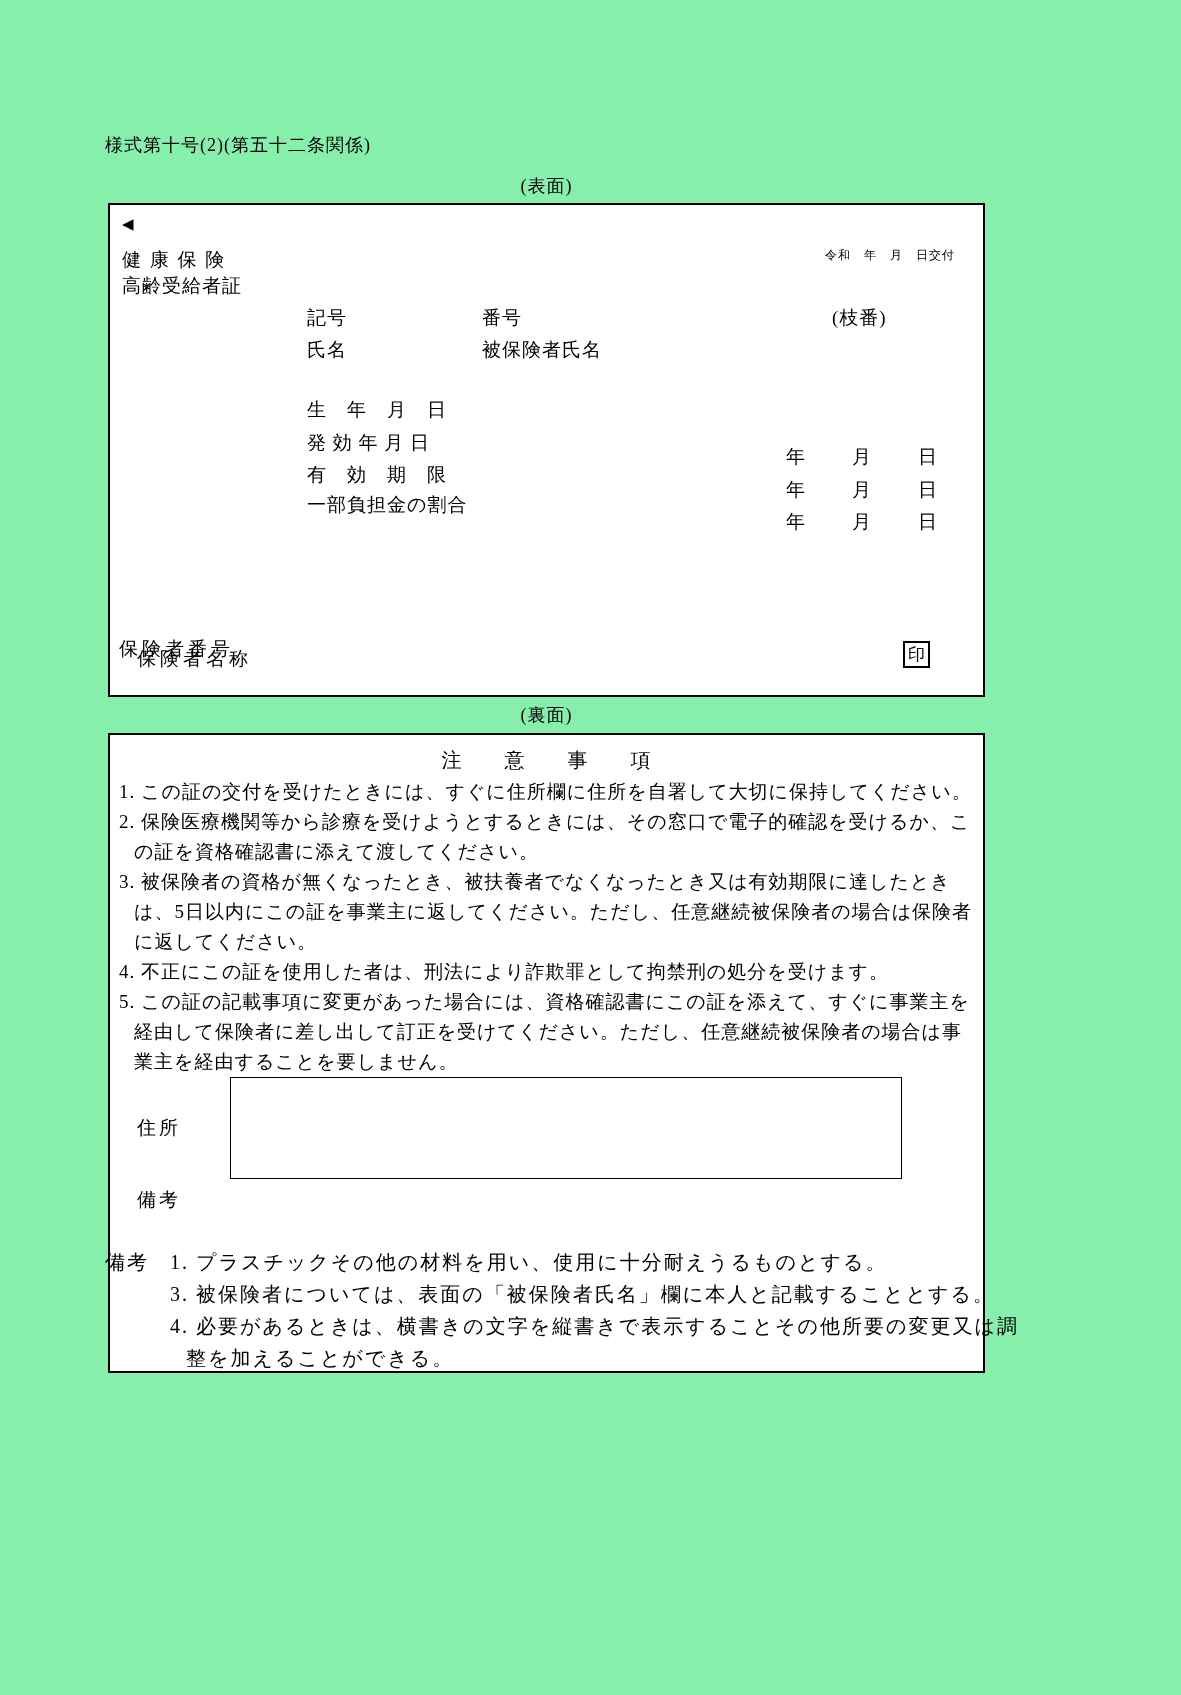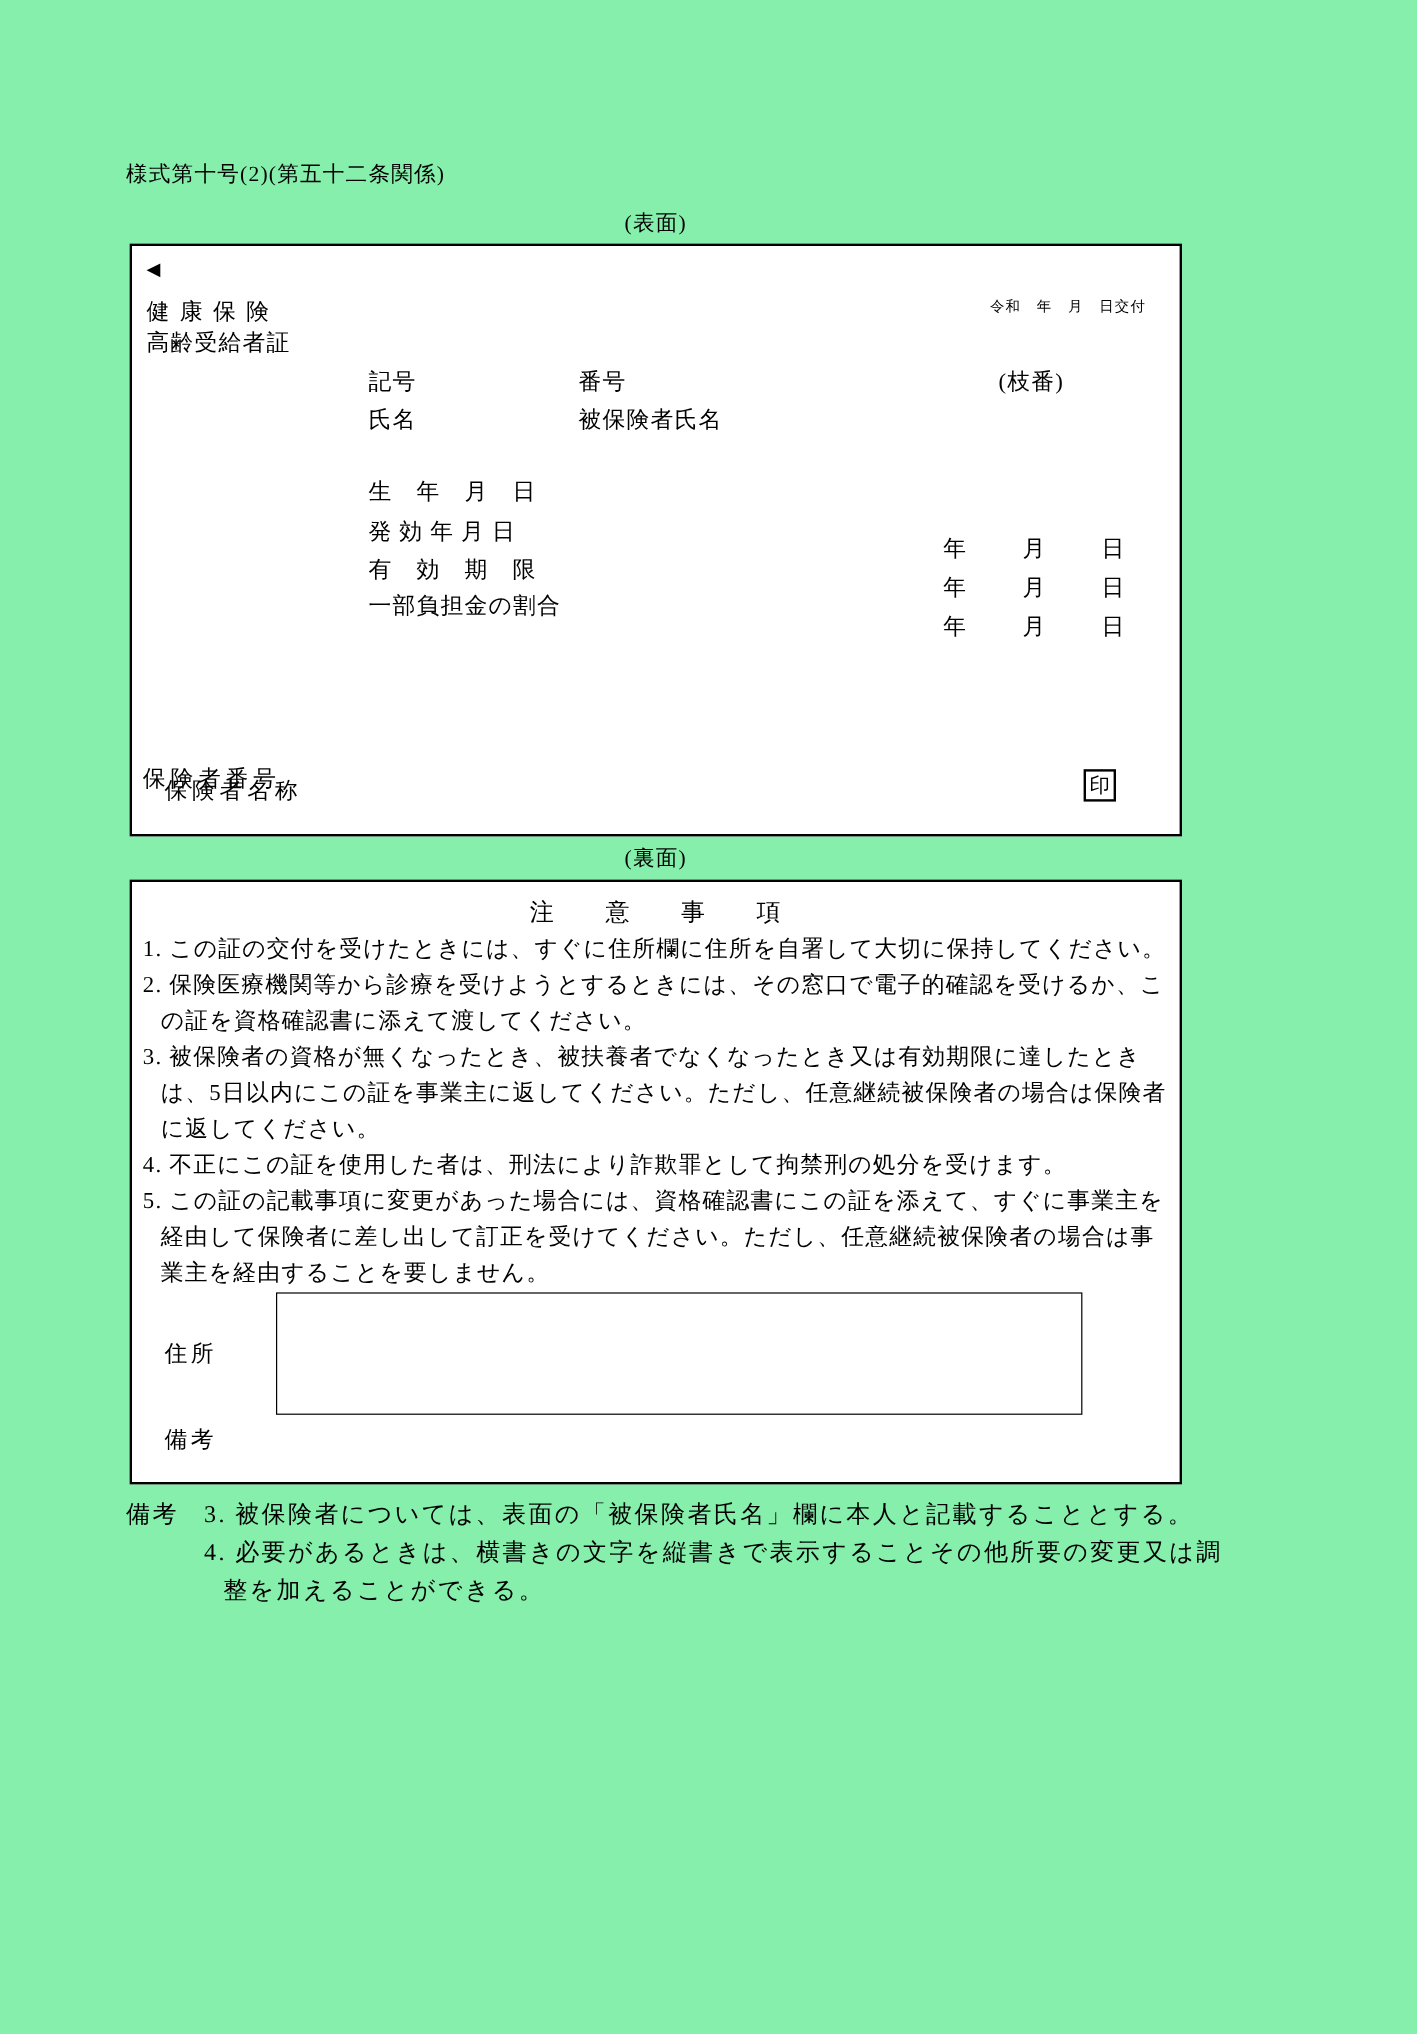--- a/index.html
+++ b/index.html
@@ -38,21 +38,21 @@
   .insno   { left:9px; top:415px; letter-spacing:4px;margin-top:16px; }
   .insname { left:27px; top:441px; letter-spacing:4px; }
   .seal {
     position:absolute; left:793px; top:436px;
     width:27px; height:27px;
     border:2px solid #000;
     text-align:center; line-height:23px; font-size:17px; letter-spacing:0;
   }
 
   
-  .back-box { left:108px; top:733px; width:877px; height:504px; }
+  .back-box { left:108px; top:733px; width:877px; height:640px; }
   .bb-title { position:absolute; left:0; top:12px; width:100%; text-align:center; font-size:20px; }
   .notes { position:absolute; left:9px; top:42px; width:858px; }
   .note {
     line-height:30px;
     padding-left:15px; text-indent:-15px;
     white-space:normal;
   }
   .addr-label { left:27px; top:380px; letter-spacing:3px; }
   .addr-box {
     position:absolute; left:120px; top:342px;
@@ -123,18 +123,19 @@
     </div>
 
     <div class="abs addr-label">住所</div>
     <div class="addr-box"></div>
     <div class="abs biko-label">備考</div>
   </div>
 
   <div class="footer">
     <span class="f-label">備考</span>
     <div class="f-items">
+      <div class="f-item">1. プラスチックその他の材料を用い、使用に十分耐えうるものとする。</div>
       <div class="f-item">3. 被保険者については、表面の「被保険者氏名」欄に本人と記載することとする。</div>
       <div class="f-item">4. 必要があるときは、横書きの文字を縦書きで表示することその他所要の変更又は調整を加えることができる。</div>
     </div>
   </div>
 
 </div>
 
 </body></html>

